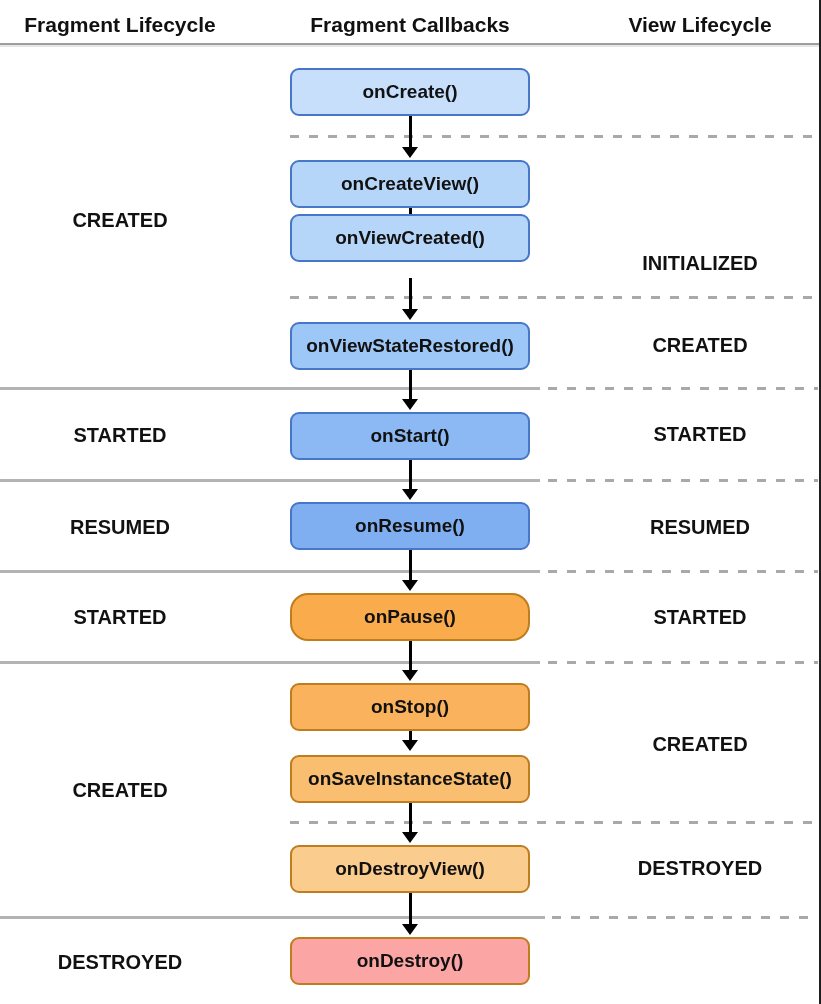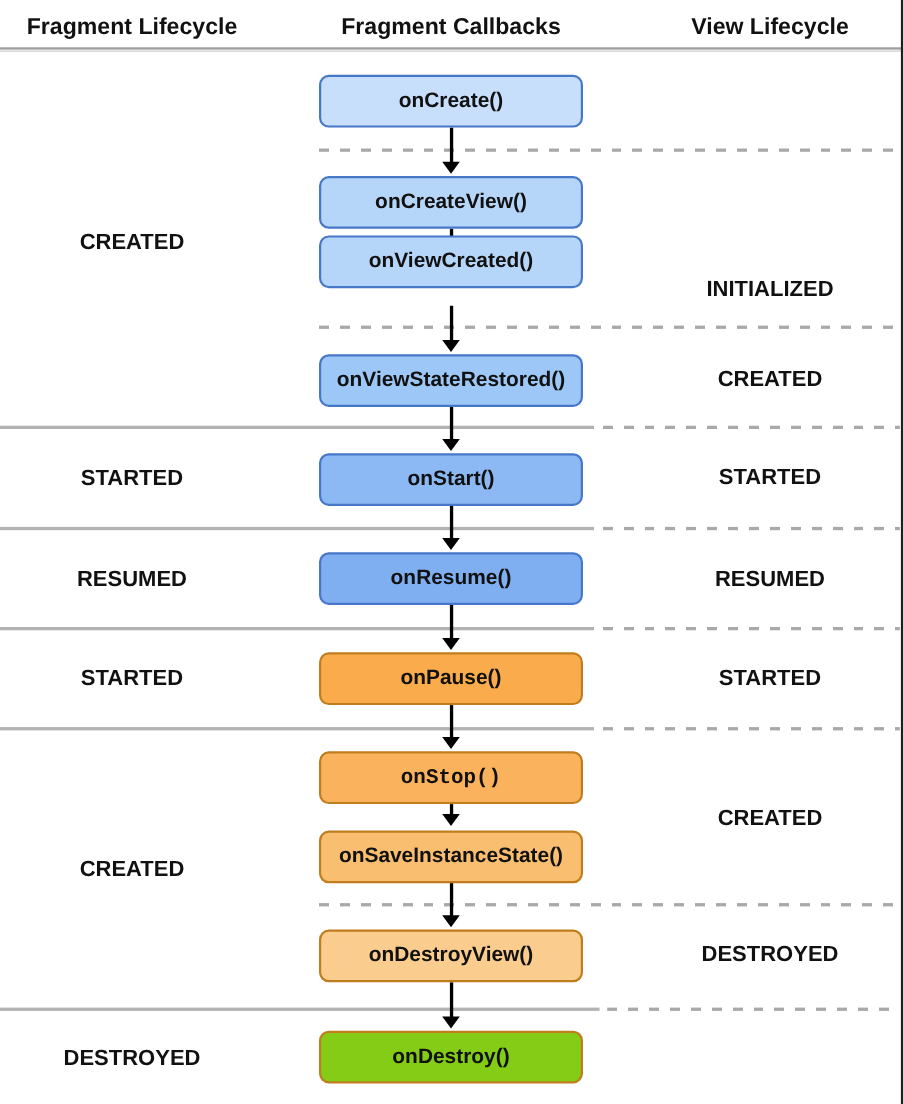--- a/index.html
+++ b/index.html
@@ -109,25 +109,25 @@
         <div class="arrow-head"></div>
       </div>
     </div>
   <div id="layer-boxes">
       <div class="cb-box" style="top: 68px; background: rgb(199, 223, 251); border-color: rgb(70, 119, 200); color: rgb(17, 17, 17);">onCreate()</div>
       <div class="cb-box" style="top: 160px; background: rgb(182, 214, 249); border-color: rgb(70, 119, 200); color: rgb(17, 17, 17);">onCreateView()</div>
       <div class="cb-box" style="top: 214px; background: rgb(182, 214, 249); border-color: rgb(70, 119, 200); color: rgb(17, 17, 17);">onViewCreated()</div>
       <div class="cb-box" style="top: 322px; background: rgb(157, 199, 246); border-color: rgb(70, 119, 200); color: rgb(17, 17, 17);">onViewStateRestored()</div>
       <div class="cb-box" style="top: 412px; background: rgb(140, 185, 243); border-color: rgb(70, 119, 200); color: rgb(17, 17, 17);">onStart()</div>
       <div class="cb-box" style="top: 502px; background: rgb(128, 175, 241); border-color: rgb(70, 119, 200); color: rgb(17, 17, 17);">onResume()</div>
-      <div class="cb-box" style="top: 593px; background: rgb(250, 172, 77); border-color: rgb(192, 125, 30); color: rgb(17, 17, 17);">onPause()</div>
-      <div class="cb-box" style="top: 683px; background: rgb(250, 179, 92); border-color: rgb(192, 125, 30); color: rgb(17, 17, 17); font-family: Liberation Mono, monospace;">onStop()</div>
+      <div class="cb-box" style="top: 593px; background: rgb(250, 172, 77); border-color: rgb(192, 125, 30); color: rgb(17, 17, 17); border-radius: 18px;">onPause()</div>
+      <div class="cb-box" style="top: 683px; background: rgb(250, 179, 92); border-color: rgb(192, 125, 30); color: rgb(17, 17, 17);">onStop()</div>
       <div class="cb-box" style="top: 755px; background: rgb(250, 190, 113); border-color: rgb(192, 125, 30); color: rgb(17, 17, 17);">onSaveInstanceState()</div>
       <div class="cb-box" style="top: 845px; background: rgb(250, 204, 142); border-color: rgb(192, 125, 30); color: rgb(17, 17, 17);">onDestroyView()</div>
-      <div class="cb-box" style="top: 937px; background: #84cc16; border-color: rgb(192, 125, 30); color: rgb(17, 17, 17);">onDestroy()</div>
+      <div class="cb-box" style="top: 937px; background: #fca5a5; border-color: rgb(192, 125, 30); color: rgb(17, 17, 17);">onDestroy()</div>
     </div>
   <div id="layer-states">
       <div class="state-label fragment" style="top: 206px; color: rgb(17, 17, 17);">CREATED</div>
       <div class="state-label fragment" style="top: 421px; color: rgb(17, 17, 17);">STARTED</div>
       <div class="state-label fragment" style="top: 513px; color: rgb(17, 17, 17);">RESUMED</div>
       <div class="state-label fragment" style="top: 603px; color: rgb(17, 17, 17);">STARTED</div>
       <div class="state-label fragment" style="top: 776px; color: rgb(17, 17, 17);">CREATED</div>
       <div class="state-label fragment" style="top: 948px; color: rgb(17, 17, 17);">DESTROYED</div>
       <div class="state-label view" style="top: 205px; color: rgb(17, 17, 17); margin-top: 44px;">INITIALIZED</div>
       <div class="state-label view" style="top: 331px; color: rgb(17, 17, 17);">CREATED</div>

